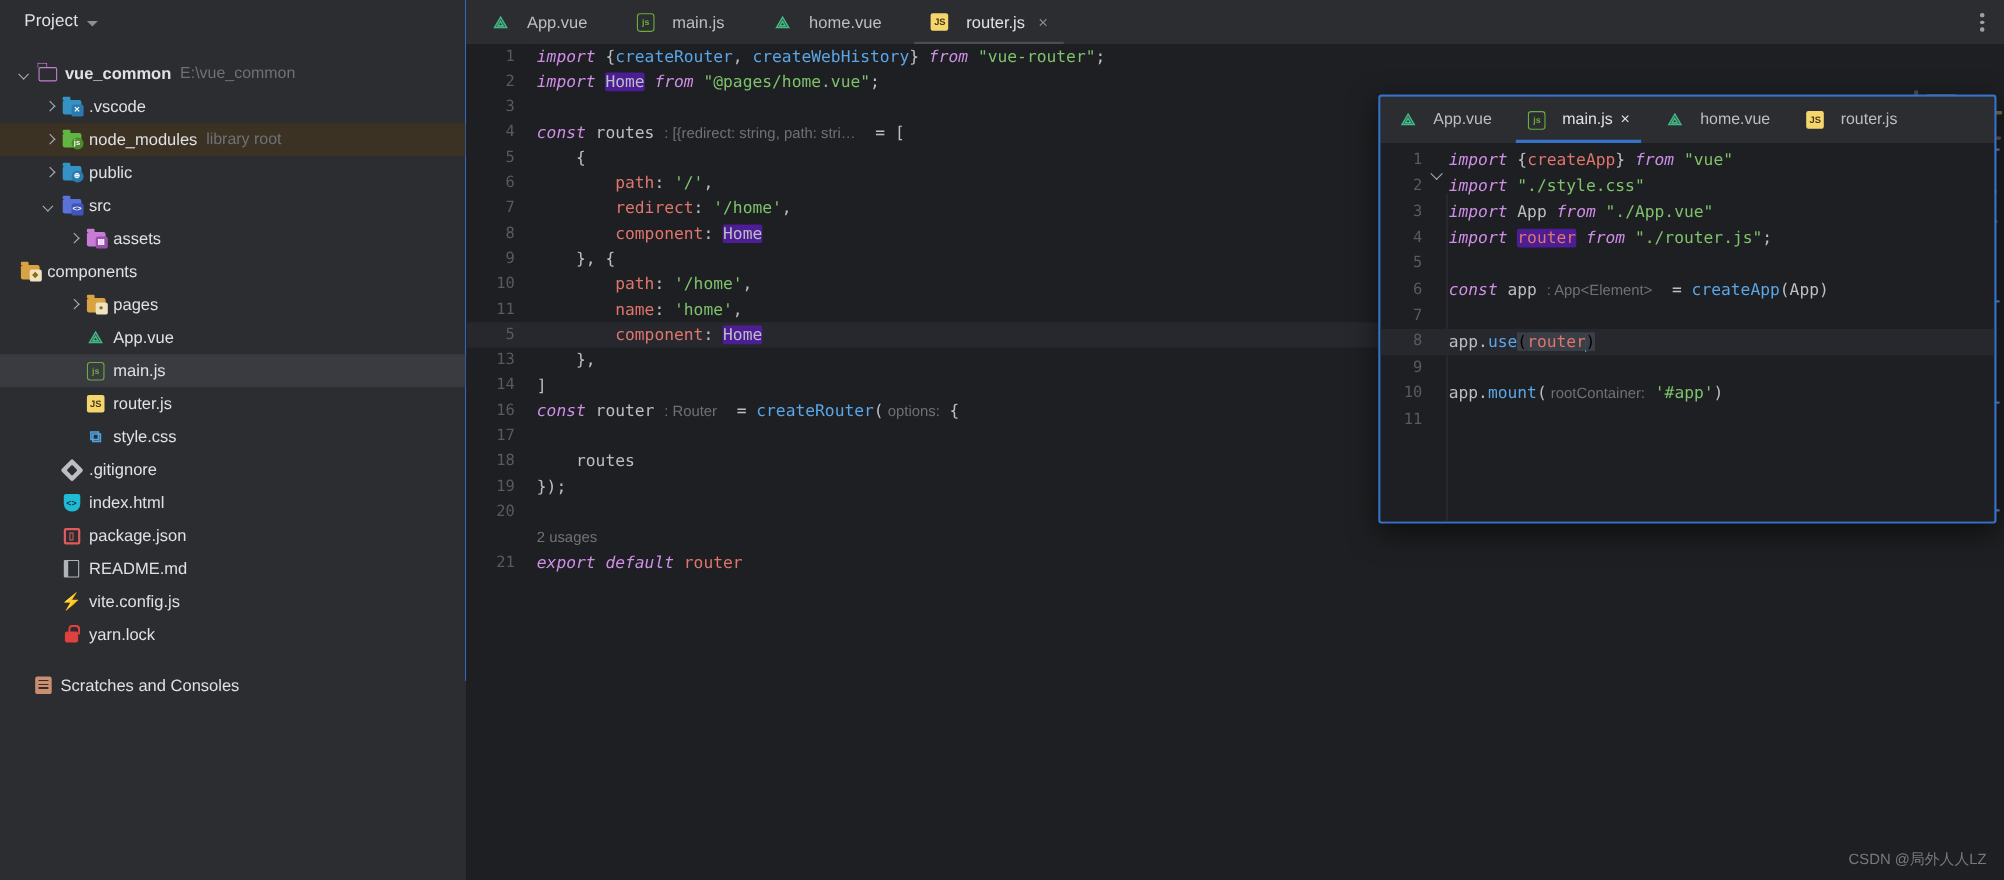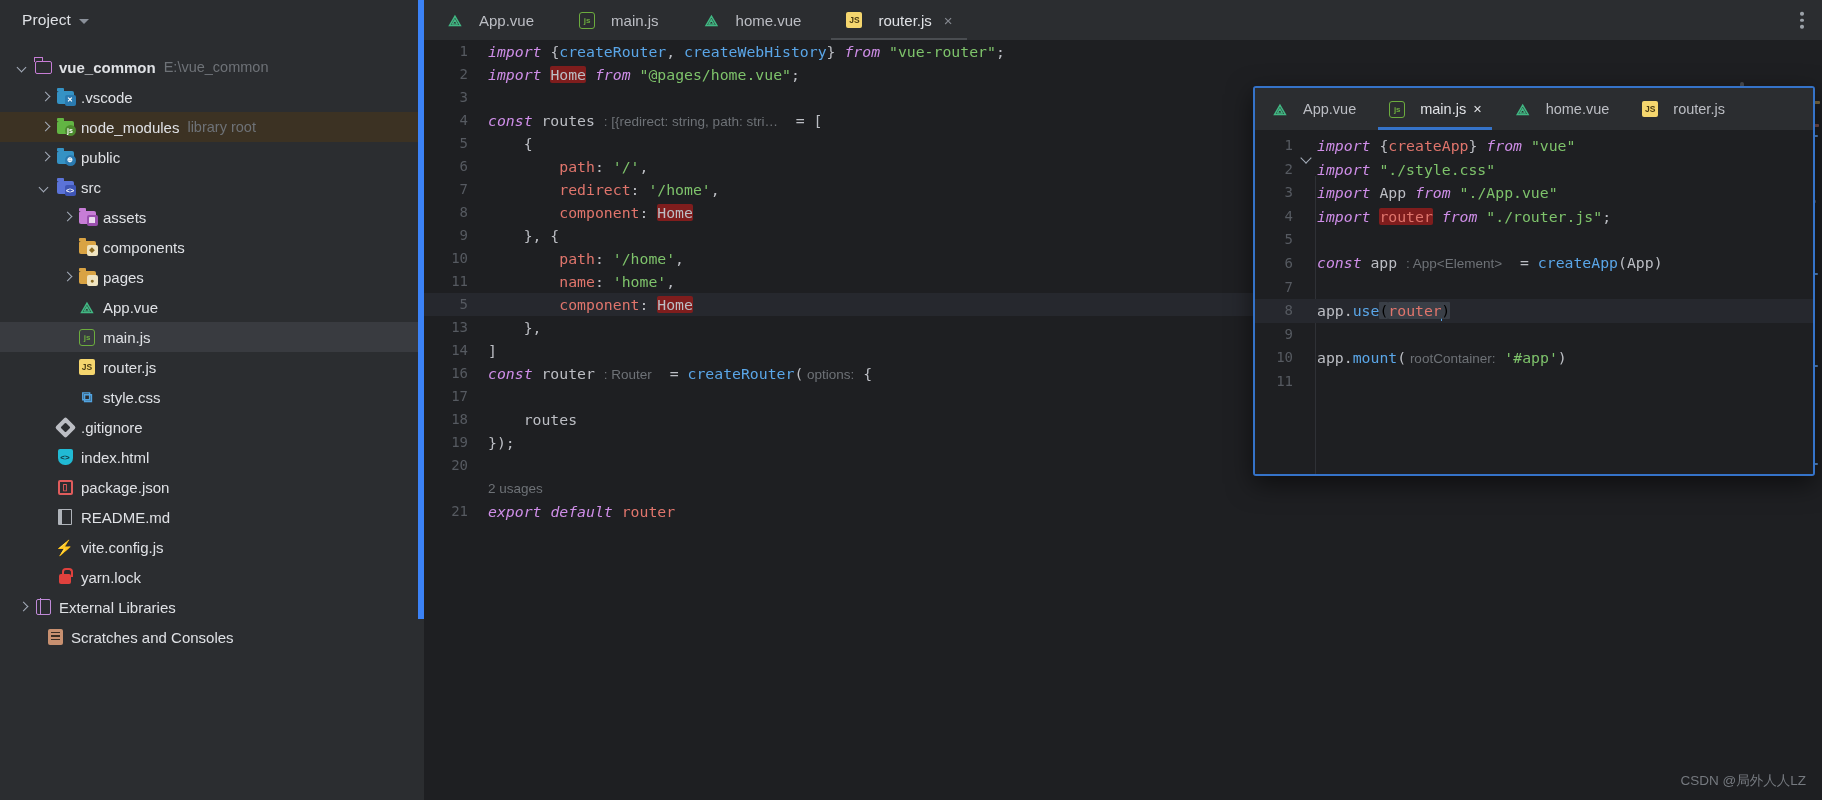--- a/index.html
+++ b/index.html
@@ -14,21 +14,21 @@
     width: 1822px; height: 800px;
     display: flex;
     background: #2b2d30;
   }
 
   
   .sidebar {
     width: 424px;
     height: 619px;
     background: #2b2d30;
-    border-right: 6px solid #3b82f6;
+    border-right: 1px solid #3b82f6;
     flex: 0 0 424px;
     position: relative;
   }
   .sidebar-header {
     height: 40px;
     display: flex;
     align-items: center;
     padding-left: 22px;
     gap: 8px;
   }
@@ -361,21 +361,21 @@
   }
 
   
   .k-kw      { color: #cf8ee8; font-style: italic; }
   .k-str     { color: #7ec36b; }
   .k-fn      { color: #5aa6e8; }
   .k-prop    { color: #e0756c; }
   .k-plain   { color: #bcbec4; }
   .k-punct   { color: #bcbec4; }
   .k-hint    { color: #6e7277; font-family: "Liberation Sans", sans-serif; font-size: 13.5px; }
-  .k-id-hl   { color: #bcbec4; background: #7f1d1d; border-radius: 2px; }
+  .k-id-hl   { color: #bcbec4; background: #4c1d95; border-radius: 2px; }
   .k-brace-hl{ background: #3a3f47; border-radius: 1px; }
   .k-red     { color: #e0756c; }
 
   
   .inspect {
     position: absolute;
     top: 46px;
     right: 84px;
     display: flex;
     align-items: center;
@@ -640,21 +640,21 @@
         </div>
         <div class="row" style="padding-left: 60px;">
           <span class="arrow right"></span>
           <span class="ficon">
             <span class="fold fold-purple">
               <span class="badge" style="background:#9a4fae">▤</span>
             </span>
           </span>
           <span class="label">assets</span>
         </div>
-        <div class="row" style="padding-left: 60px;">
+        <div class="row" style="">
           <span class="arrow "></span>
           <span class="ficon">
             <span class="fold fold-orange">
               <span class="badge" style="background:#f0e4c0;color:#8a6a20">◆</span>
             </span>
           </span>
           <span class="label">components</span>
         </div>
         <div class="row" style="padding-left: 60px;">
           <span class="arrow right"></span>
@@ -728,28 +728,21 @@
           </span>
           <span class="label">vite.config.js</span>
         </div>
         <div class="row" style="padding-left: 38px;">
           <span class="arrow "></span>
           <span class="ficon">
             <span class="lock-glyph"></span>
           </span>
           <span class="label">yarn.lock</span>
         </div>
-        <div class="row" style="padding-left: 16px;">
-          <span class="arrow right"></span>
-          <span class="ficon">
-            <span class="lib-glyph"></span>
-          </span>
-          <span class="label">External Libraries</span>
-        </div>
-        <div class="row" style="padding-left: 28px;">
+        <div class="row" style="padding-left: 12px; margin-top: 16px;">
           <span class="arrow "></span>
           <span class="ficon">
             <span class="scratch-glyph"></span>
           </span>
           <span class="label">Scratches and Consoles</span>
         </div>
       </div>
   </div>
 
   <div class="editor-area">

